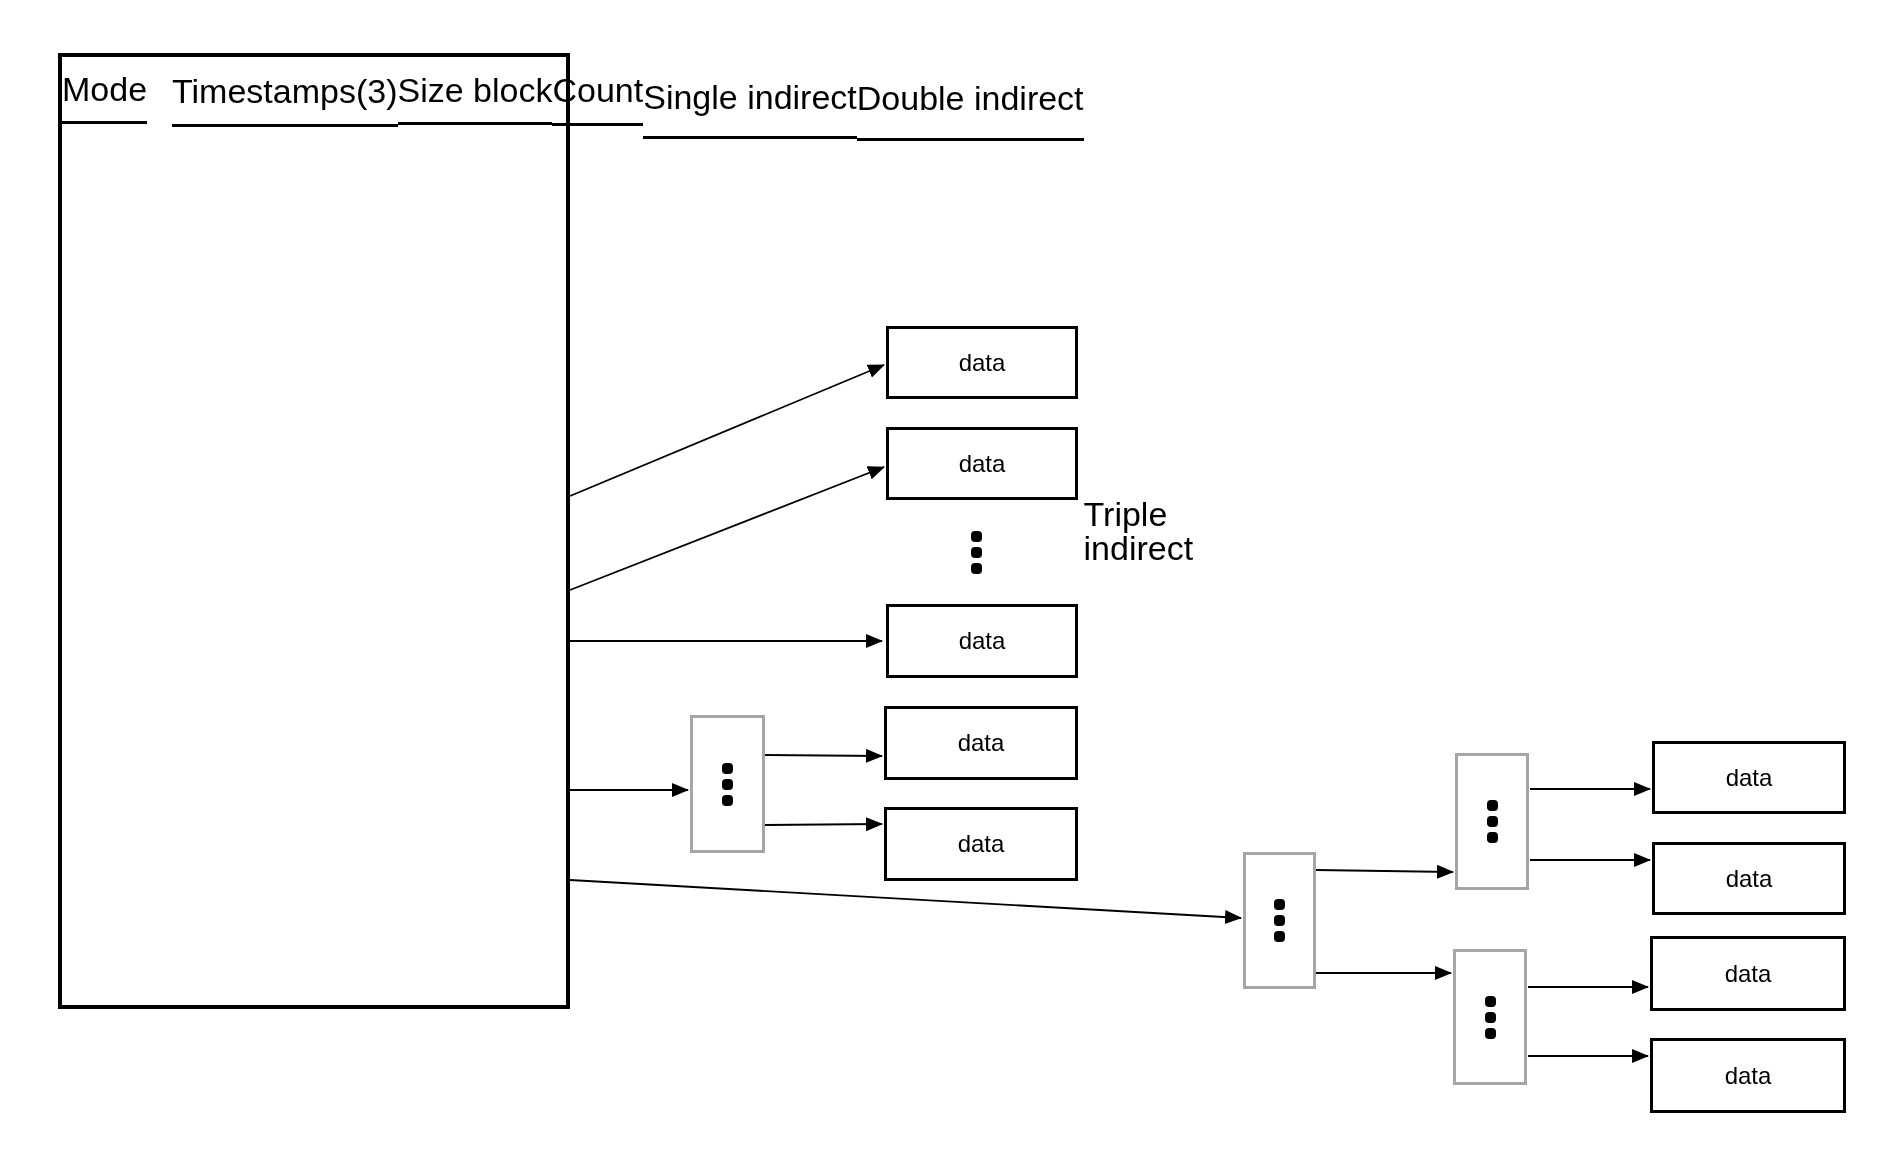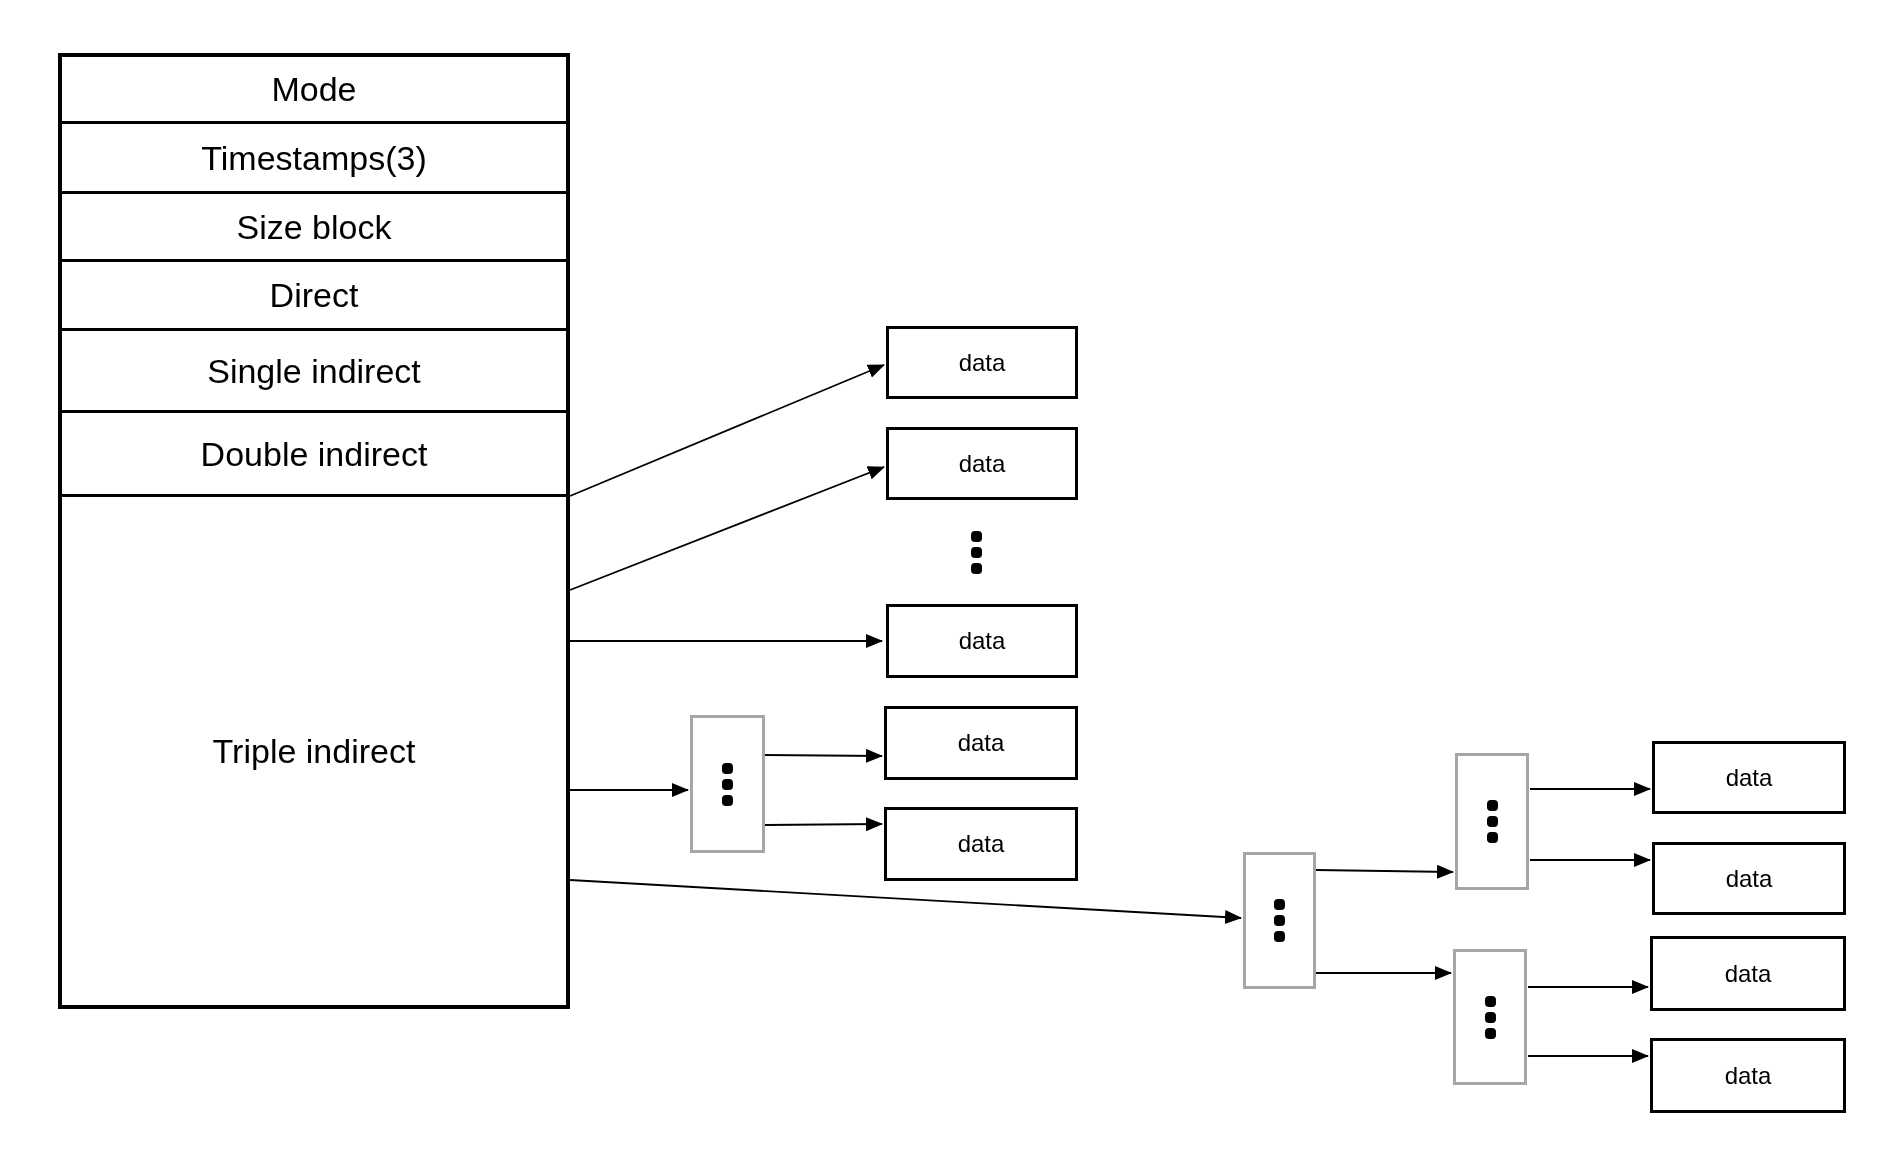--- a/index.html
+++ b/index.html
@@ -13,37 +13,37 @@
     overflow:hidden;
   }
   
   .inode-table{
     position:absolute;
     left:58px; top:53px;
     width:512px; height:956px;
     border:4px solid #000000;
     box-sizing:border-box;
     display:flex;
-    flex-direction:column;
+    flex-direction:row;
     background:#ffffff;
   }
   .inode-row{
     display:flex;
     align-items:center;
     justify-content:center;
     font-size:34px;
     line-height:1;
     border-bottom:3px solid #000000;
     box-sizing:border-box;
     flex:0 0 auto;
   }
   .inode-row:last-child{border-bottom:none;flex:1 1 auto;}
   .row-mode{height:67px;}
   .row-owners{height:70px;}
-  .row-timestamps{height:70px;}
+  .row-timestamps{height:70px;margin-left:25px;}
   .row-sizeblock{height:68px;}
   .row-count{height:69px;}
   .row-direct{height:339px;}
   .row-single{height:82px;}
   .row-double{height:84px;}
 
   
   .data-box{
     position:absolute;
     border:3px solid #000000;
@@ -119,21 +119,21 @@
     <div class="inode-row row-mode">
       <span>Mode</span>
     </div>
     <div class="inode-row row-timestamps">
       <span>Timestamps(3)</span>
     </div>
     <div class="inode-row row-sizeblock">
       <span>Size block</span>
     </div>
     <div class="inode-row row-count">
-      <span>Direct</span>
+      <span>Count</span>
     </div>
     <div class="inode-row row-single">
       <span>Single indirect</span>
     </div>
     <div class="inode-row row-double">
       <span>Double indirect</span>
     </div>
     <div class="inode-row row-triple">
       <span>Triple indirect</span>
     </div>

